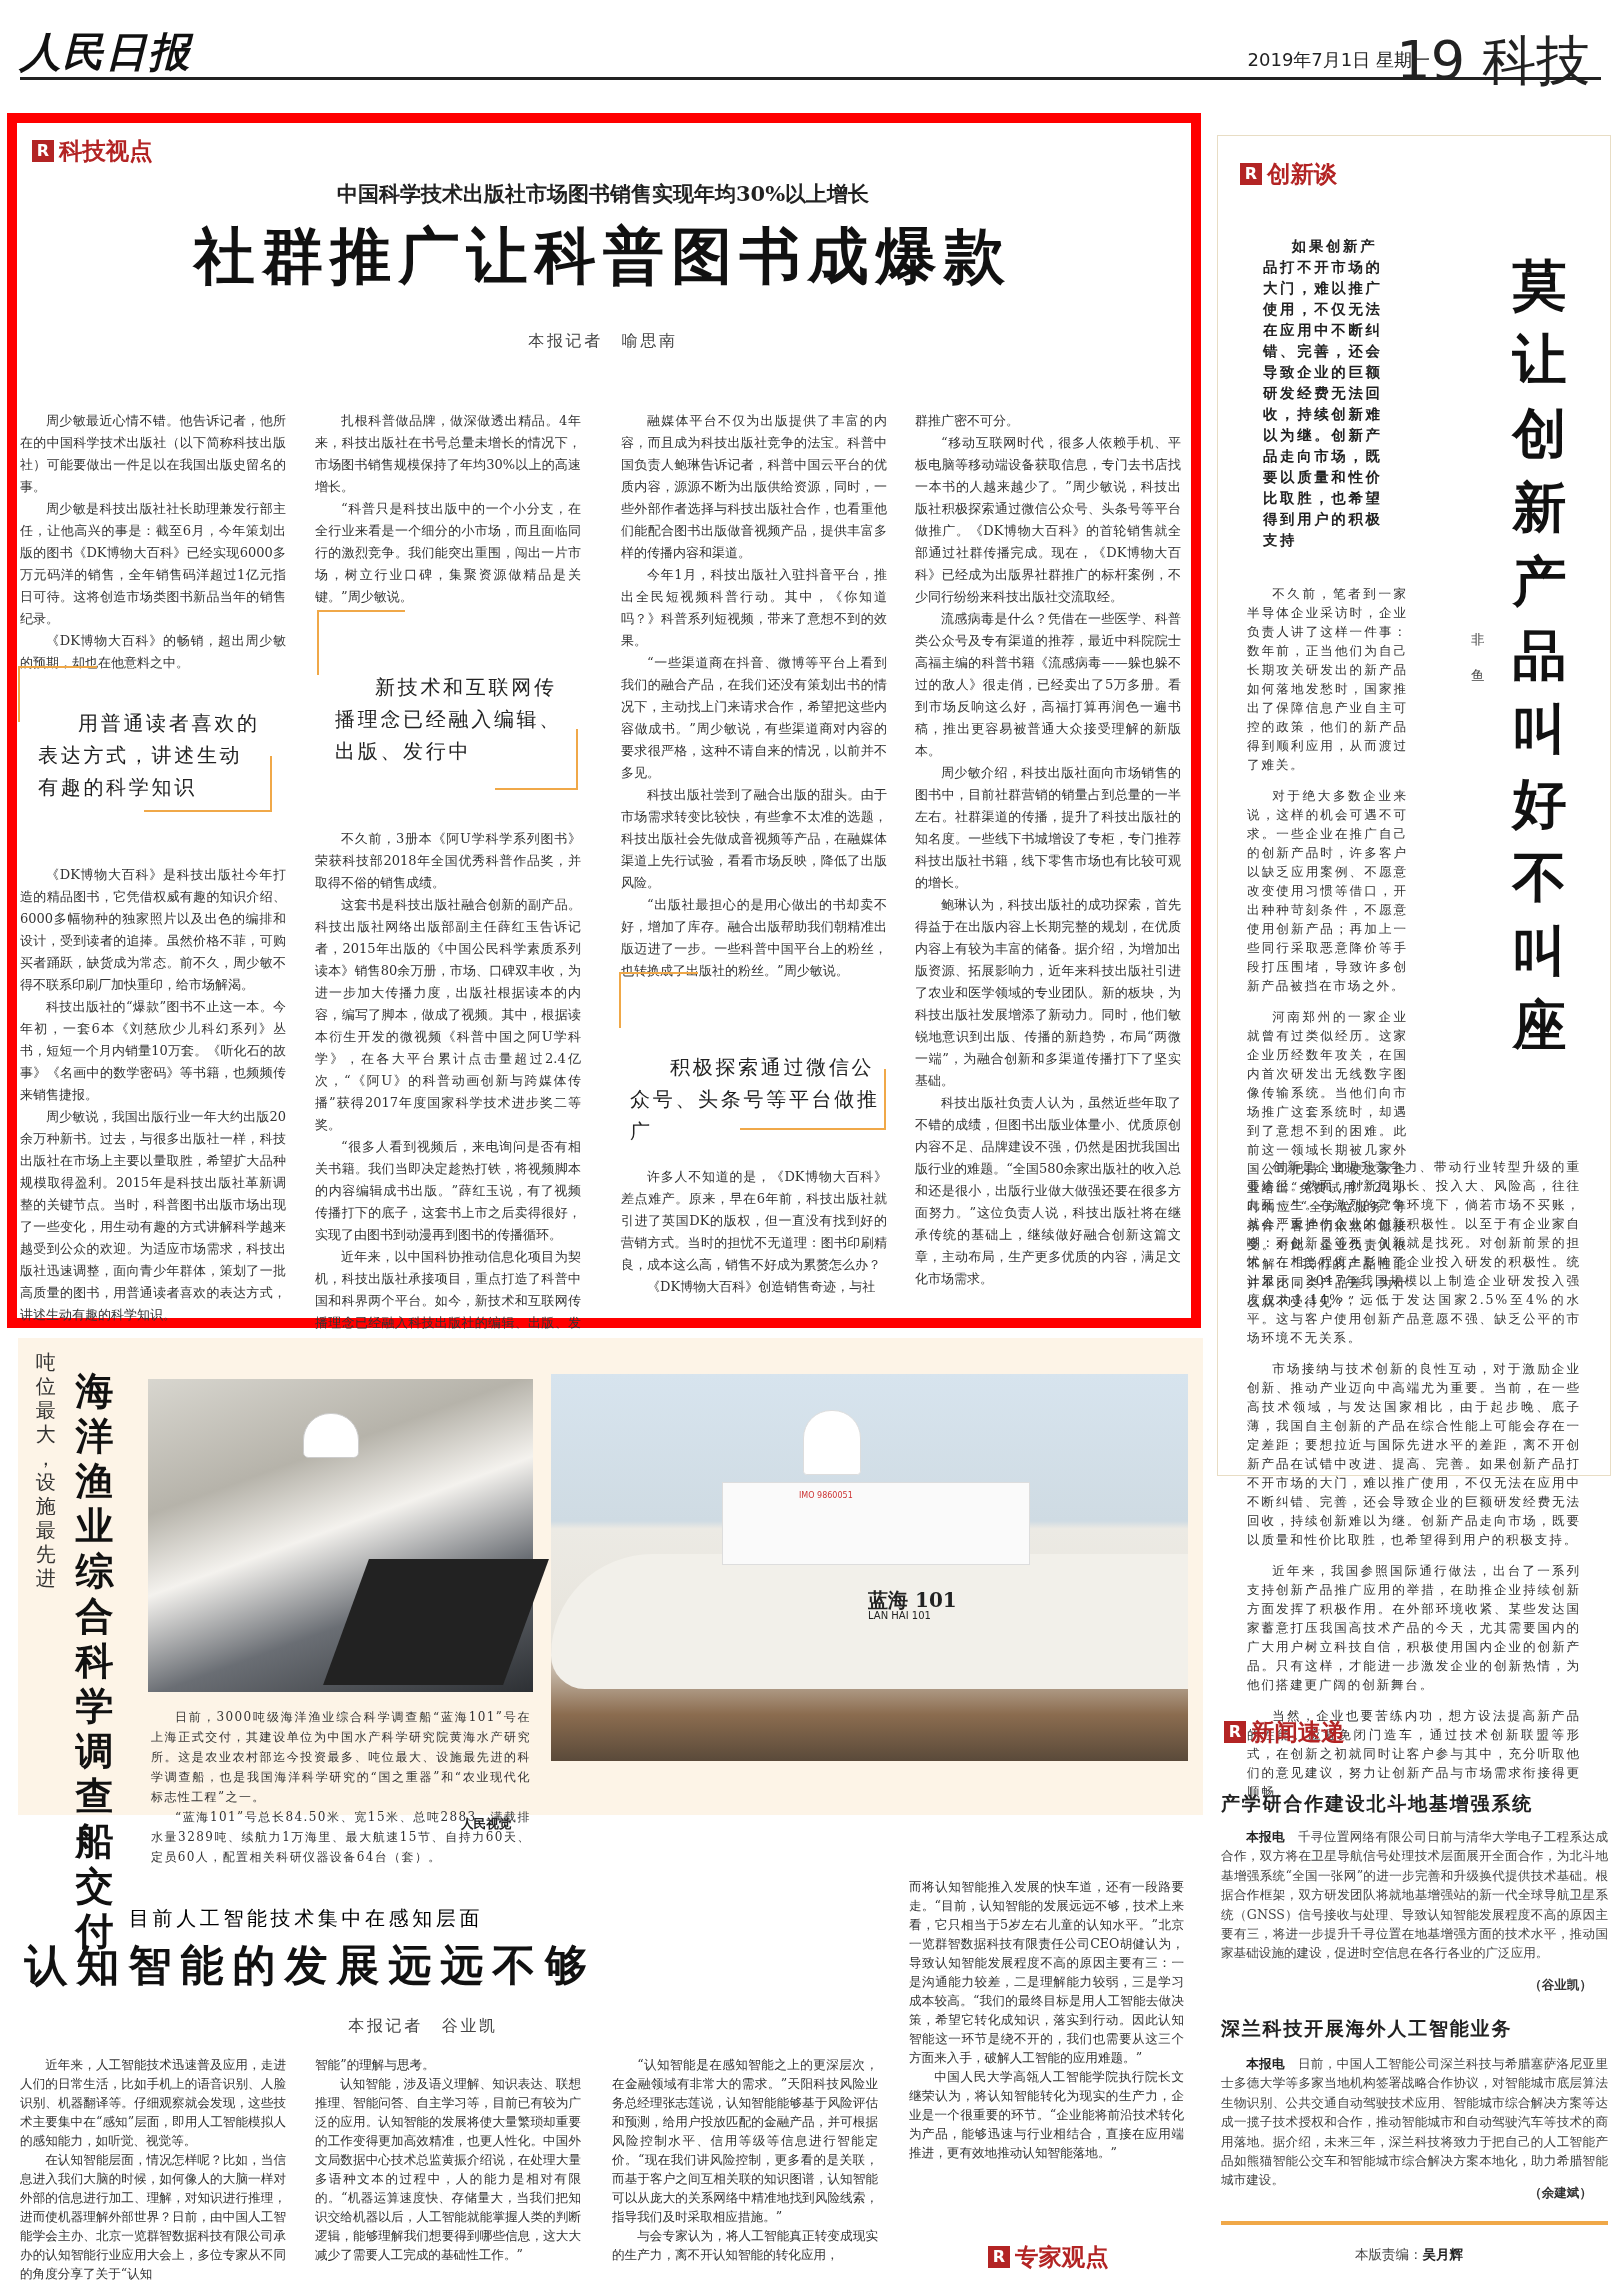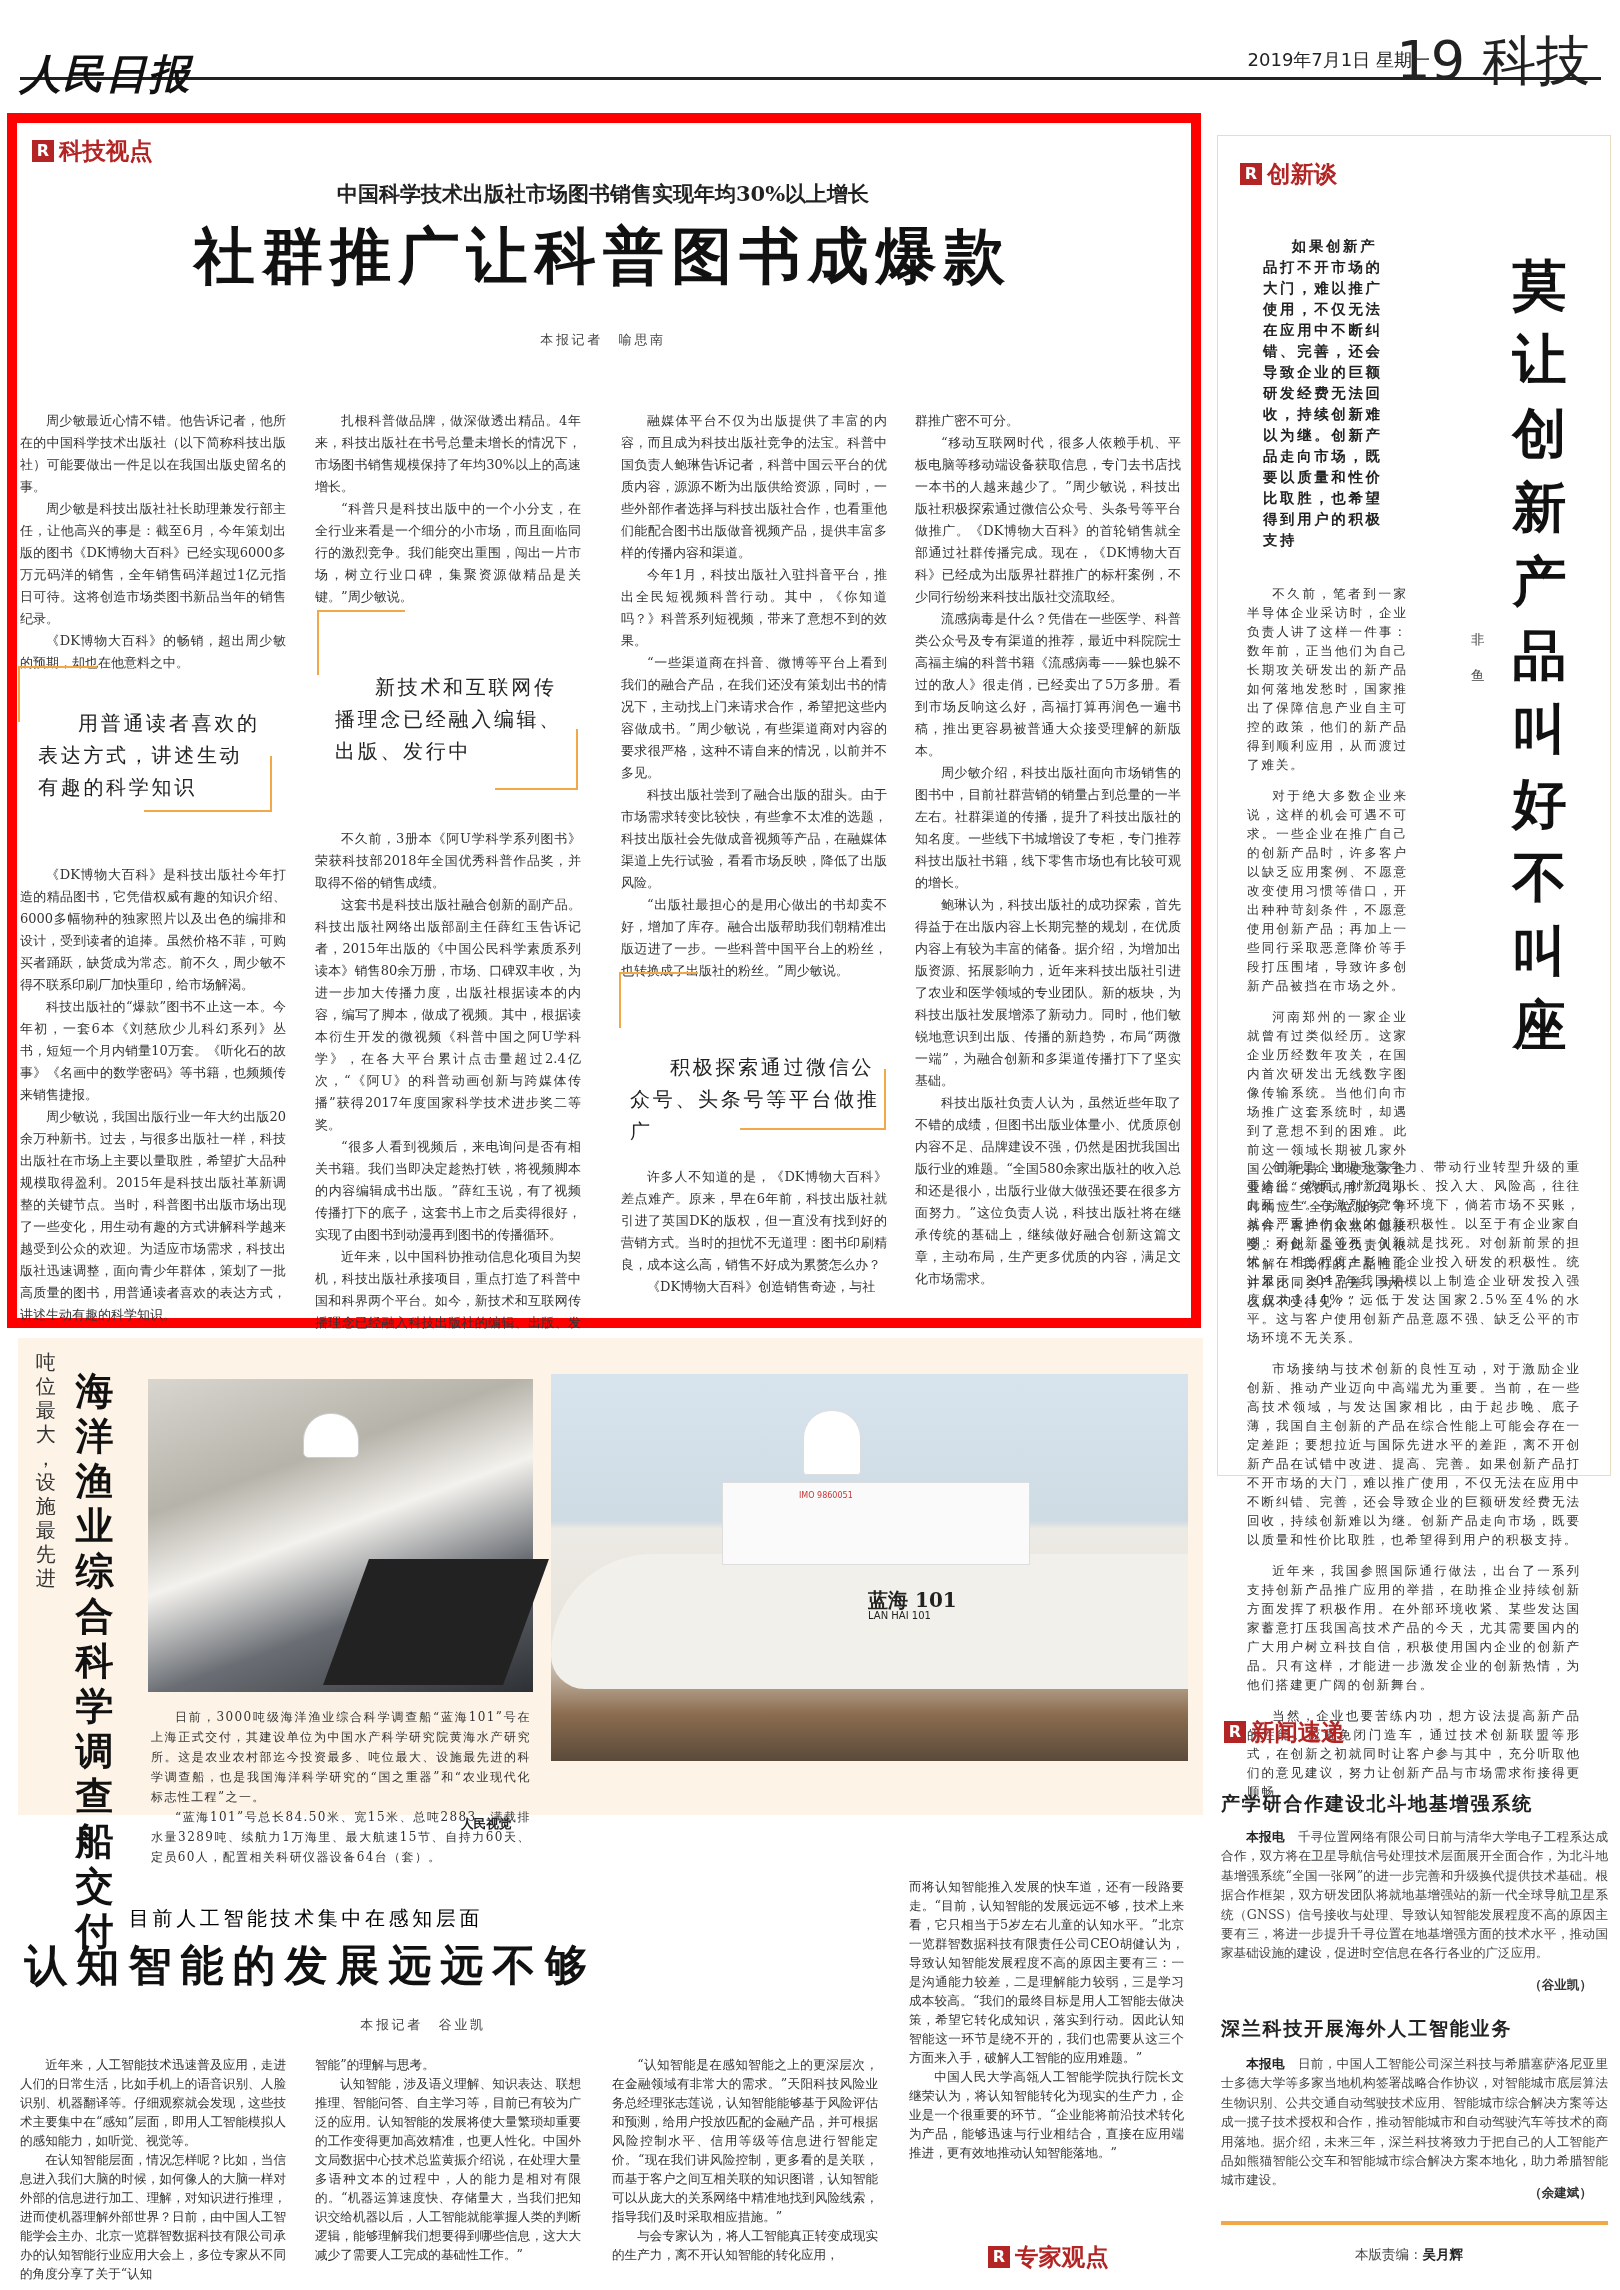--- a/index.html
+++ b/index.html
@@ -1,30 +1,30 @@
 <!DOCTYPE html>
 <html style="font-size:14.4px"><head>
 <meta charset="utf-8">
 <style>
   html, body { margin:0; padding:0; background:#fff; }
   body { width:1620px; height:2291px; position:relative; overflow:hidden;
          font-family:"DejaVu Serif","Liberation Serif",serif; color:#222; }
   .abs { position:absolute; }
   
   .masthead { left:20px; top:25px; width:1581px; height:52px; border-bottom:3.6px solid #222; }
-  .logo { left:0; top:0; font-family:"DejaVu Serif",serif; font-size:41px; font-style:italic; font-weight:bold; letter-spacing:1.8px; color:#111;margin-top:22px; }
+  .logo { left:0; top:0; font-family:"DejaVu Serif",serif; font-size:41px; font-style:italic; font-weight:bold; letter-spacing:1.8px; color:#111; }
   .datebar { right:171px; top:23.4px; font-family:"DejaVu Sans",sans-serif; font-size:18px; color:#222; }
   .pagenum { right:10.8px; top:0; font-family:"DejaVu Sans",sans-serif; font-size:54px; color:#222; }
   
   .redbox { left:7.2px; top:113px; width:1194px; height:1215px; border:10px solid #ff0000; box-sizing:border-box; }
   .section-tag { font-family:"DejaVu Sans",sans-serif; font-weight:bold; color:#b32424; font-size:23.4px; display:flex; align-items:center; gap:5.4px; }
   .rbadge { display:inline-block; width:21.6px; height:21.6px; background:#b32424; color:#fff; font-size:16px; line-height:21.6px; text-align:center; font-weight:bold; }
   .subhead { font-family:"DejaVu Serif",serif; font-weight:bold; font-size:21px; text-align:center; color:#222; }
   .bighead { font-family:"DejaVu Sans",sans-serif; font-weight:bold; font-size:61px; letter-spacing:7.2px; text-align:center; color:#111; }
-  .byline { font-family:"DejaVu Serif",serif; font-size:13px; letter-spacing:2.7px; color:#444; text-align:center; }
+  .byline { font-family:"DejaVu Serif",serif; font-size:16px; letter-spacing:2.7px; color:#444; text-align:center; }
   .col { font-family:"DejaVu Serif",serif; font-size:13px; line-height:22px; color:#333; text-align:justify; }
   .col p { margin:0; text-indent:2em; }
   .pull { font-family:"DejaVu Sans",sans-serif; font-size:20px; line-height:32px; letter-spacing:2.7px; color:#222; }
   .pull-frame-tl { border-top:2.7px solid #f0a848; border-left:2.7px solid #f0a848; }
   .pull-frame-br { border-bottom:2.7px solid #f0a848; border-right:2.7px solid #f0a848; }
   
   .opinion { left:1217px; top:135px; width:394px; height:1341px; border:0.9px solid #e8ddc4; box-sizing:border-box; }
   .op-intro { font-family:"DejaVu Sans",sans-serif; font-weight:bold; font-size:14.4px; line-height:21px; letter-spacing:2.7px; color:#222; }
   .op-title { font-family:"DejaVu Serif",serif; font-weight:bold; font-size:54px; line-height:74px; color:#111; width:63px; text-align:center; }
   .op-author { font-family:"DejaVu Serif",serif; font-size:13.5px; line-height:36px; color:#444; width:18px; }

